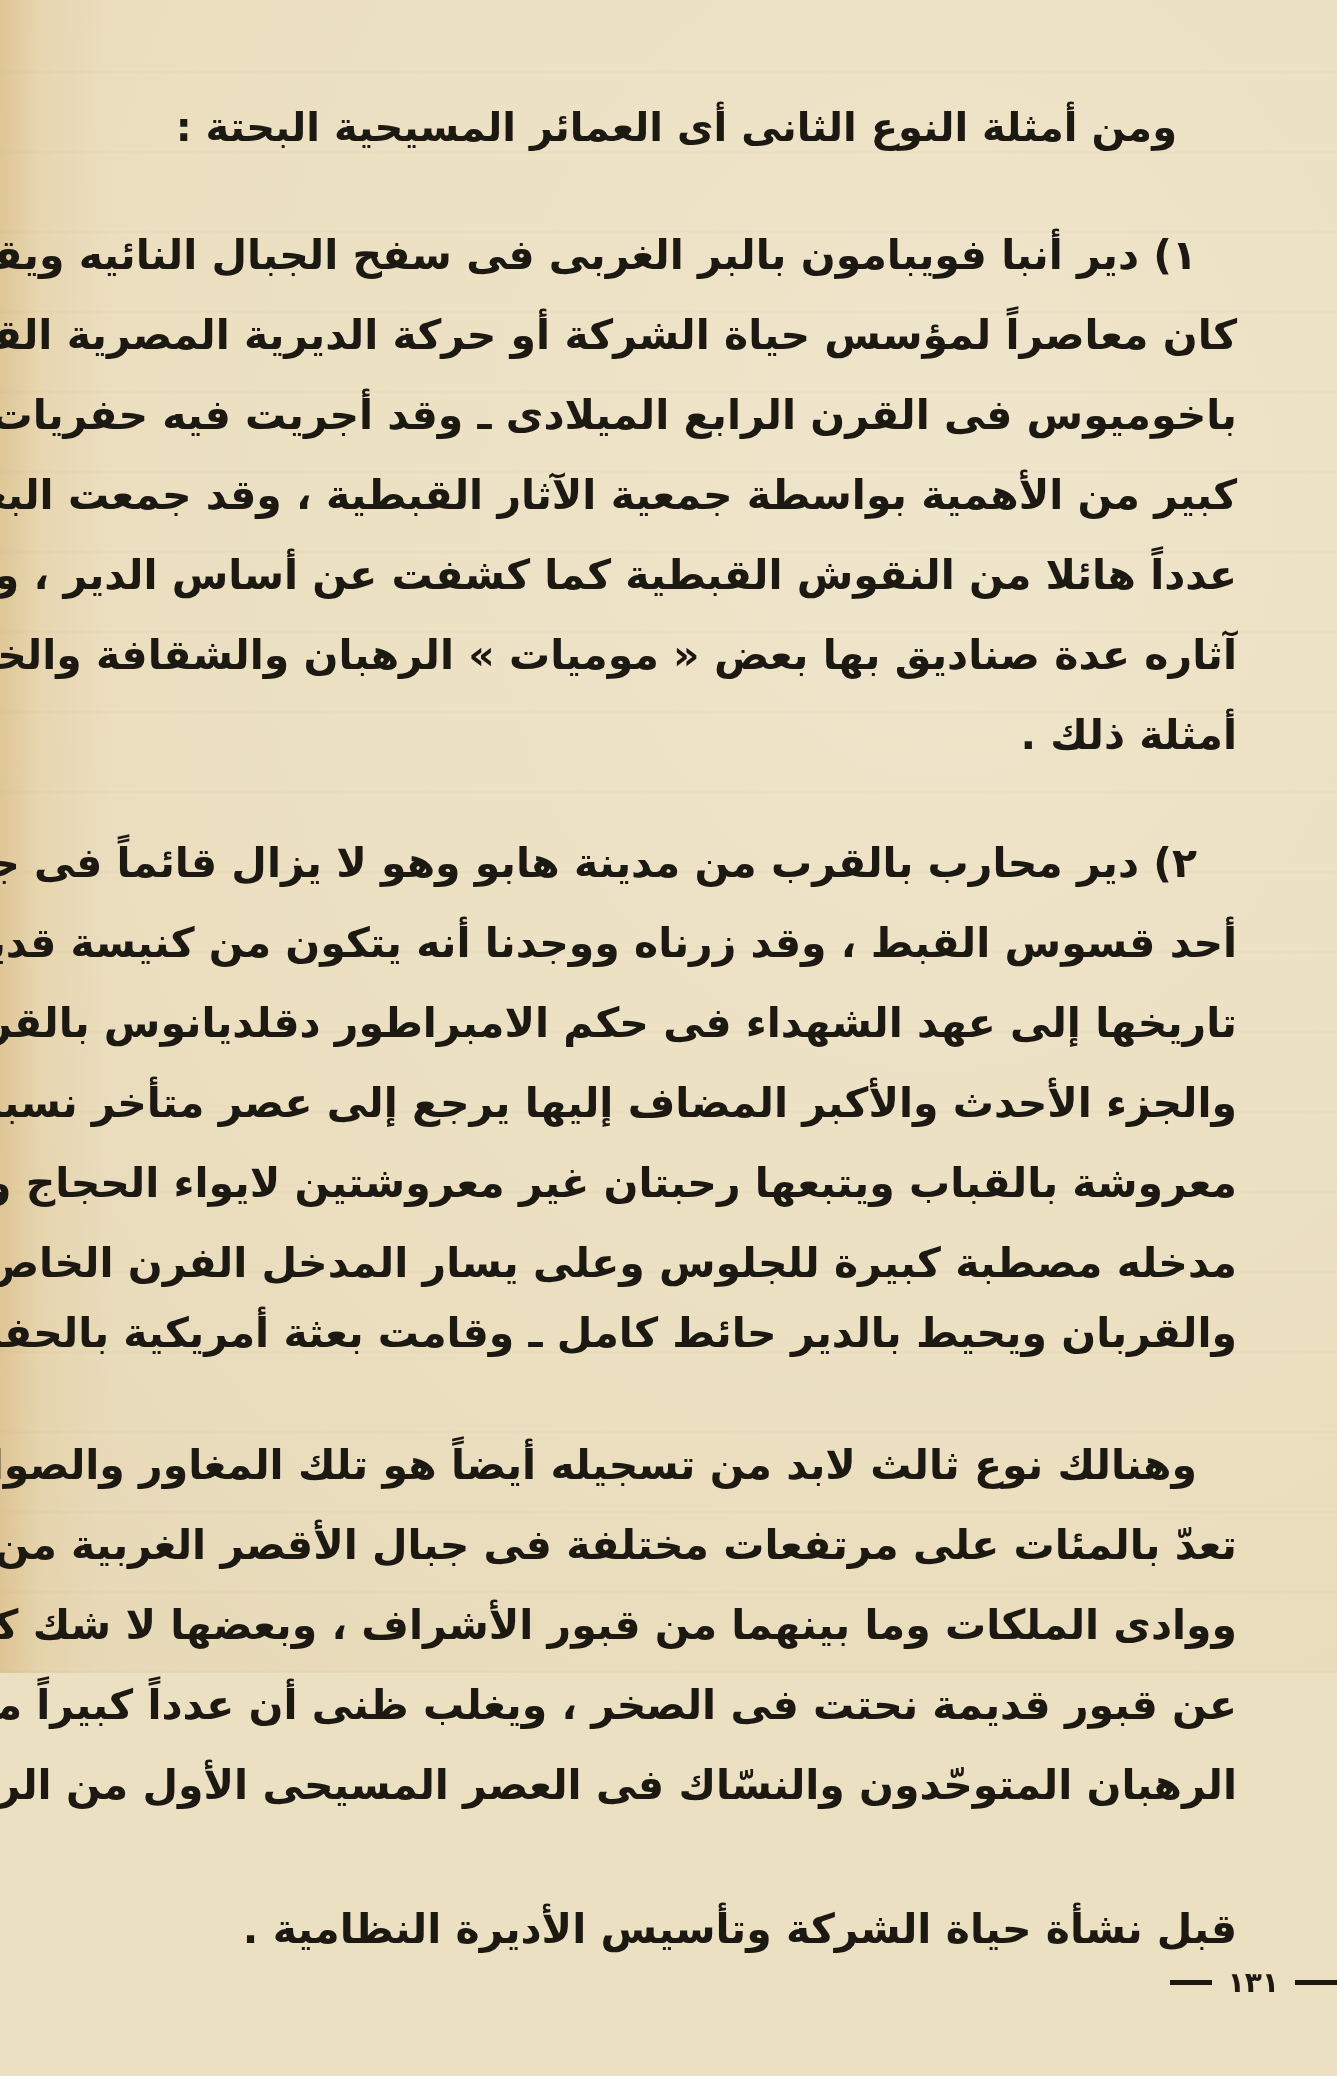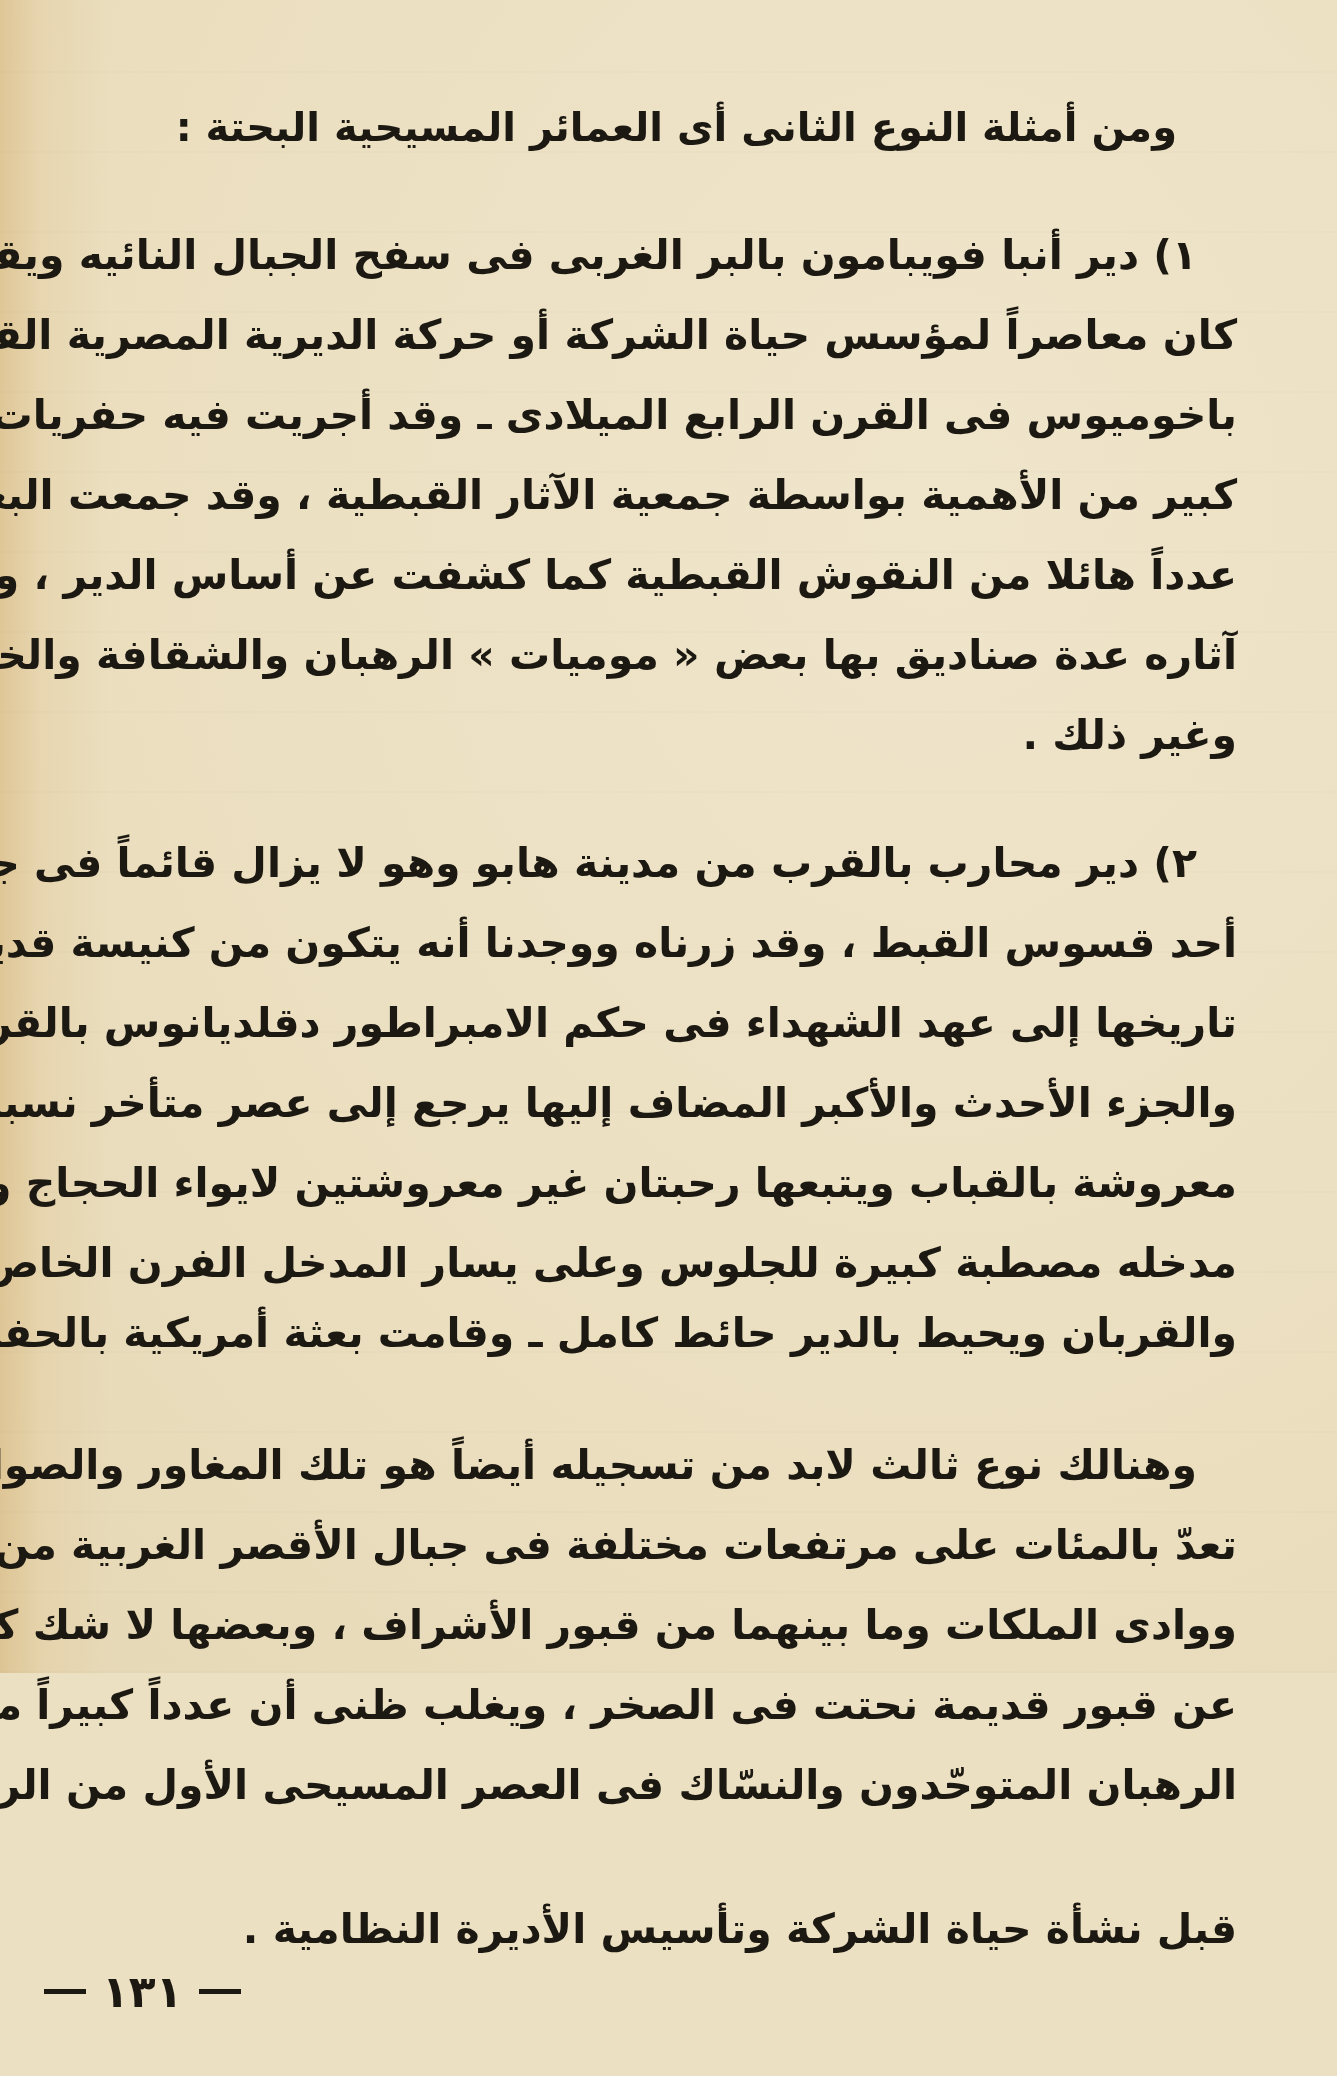--- a/index.html
+++ b/index.html
@@ -62,25 +62,25 @@
       font-weight: bold;
       white-space: nowrap;
     }
     .indent { right: 40px; }
     .page-number {
       position: absolute;
       top: 1966px;
       left: 0;
       right: 0;
       text-align: center;
-      font-size: 44px;
+      font-size: 28px;
       font-weight: bold;
       direction: rtl;
       display: flex;
-      justify-content: flex-end;
+      justify-content: flex-start;
       align-items: center;
       gap: 16px;
       margin-left: 44px;
     }
     .dash {
       display: inline-block;
       width: 42px;
       height: 5px;
       background: #1c1812;
     }
@@ -94,21 +94,21 @@
   <div class="heading">ومن أمثلة النوع الثانى أى العمائر المسيحية البحتة :</div>
 
   <div class="text-block">
 
     <div class="line indent" style="top:220px;">١) دير أنبا فويبامون بالبر الغربى فى سفح الجبال النائيه ويقال إن بناءه</div>
     <div class="line" style="top:300px;">كان معاصراً لمؤسس حياة الشركة أو حركة الديرية المصرية القديمة القديس</div>
     <div class="line" style="top:380px;">باخوميوس فى القرن الرابع الميلادى ـ وقد أجريت فيه حفريات على جانب</div>
     <div class="line" style="top:460px;">كبير من الأهمية بواسطة جمعية الآثار القبطية ، وقد جمعت البعثة المكلفة بذلك</div>
     <div class="line" style="top:540px;">عدداً هائلا من النقوش القبطية كما كشفت عن أساس الدير ، واستخرجت من</div>
     <div class="line" style="top:620px;">آثاره عدة صناديق بها بعض « موميات » الرهبان والشقافة والخشب والصلبان</div>
-    <div class="line short" style="top:700px;">وغير ذلك .</div>
+    <div class="line short" style="top:700px;">أمثلة ذلك .</div>
 
     <div class="line indent" style="top:828px;">٢) دير محارب بالقرب من مدينة هابو وهو لا يزال قائماً فى جملته برعاية</div>
     <div class="line" style="top:908px;">أحد قسوس القبط ، وقد زرناه ووجدنا أنه يتكون من كنيسة قديمة يرجع</div>
     <div class="line" style="top:988px;">تاريخها إلى عهد الشهداء فى حكم الامبراطور دقلديانوس بالقرن الثالث الميلادى</div>
     <div class="line" style="top:1068px;">والجزء الأحدث والأكبر المضاف إليها يرجع إلى عصر متأخر نسبياً والكنيسة</div>
     <div class="line" style="top:1148px;">معروشة بالقباب ويتبعها رحبتان غير معروشتين لايواء الحجاج ومطاياهم وعند</div>
     <div class="line" style="top:1228px;">مدخله مصطبة كبيرة للجلوس وعلى يسار المدخل الفرن الخاص بعمل الخبز المقدس</div>
     <div class="line short" style="top:1298px;">والقربان ويحيط بالدير حائط كامل ـ وقامت بعثة أمريكية بالحفر فيه .</div>
 
     <div class="line indent" style="top:1430px;">وهنالك نوع ثالث لابد من تسجيله أيضاً هو تلك المغاور والصوامع التى</div>

